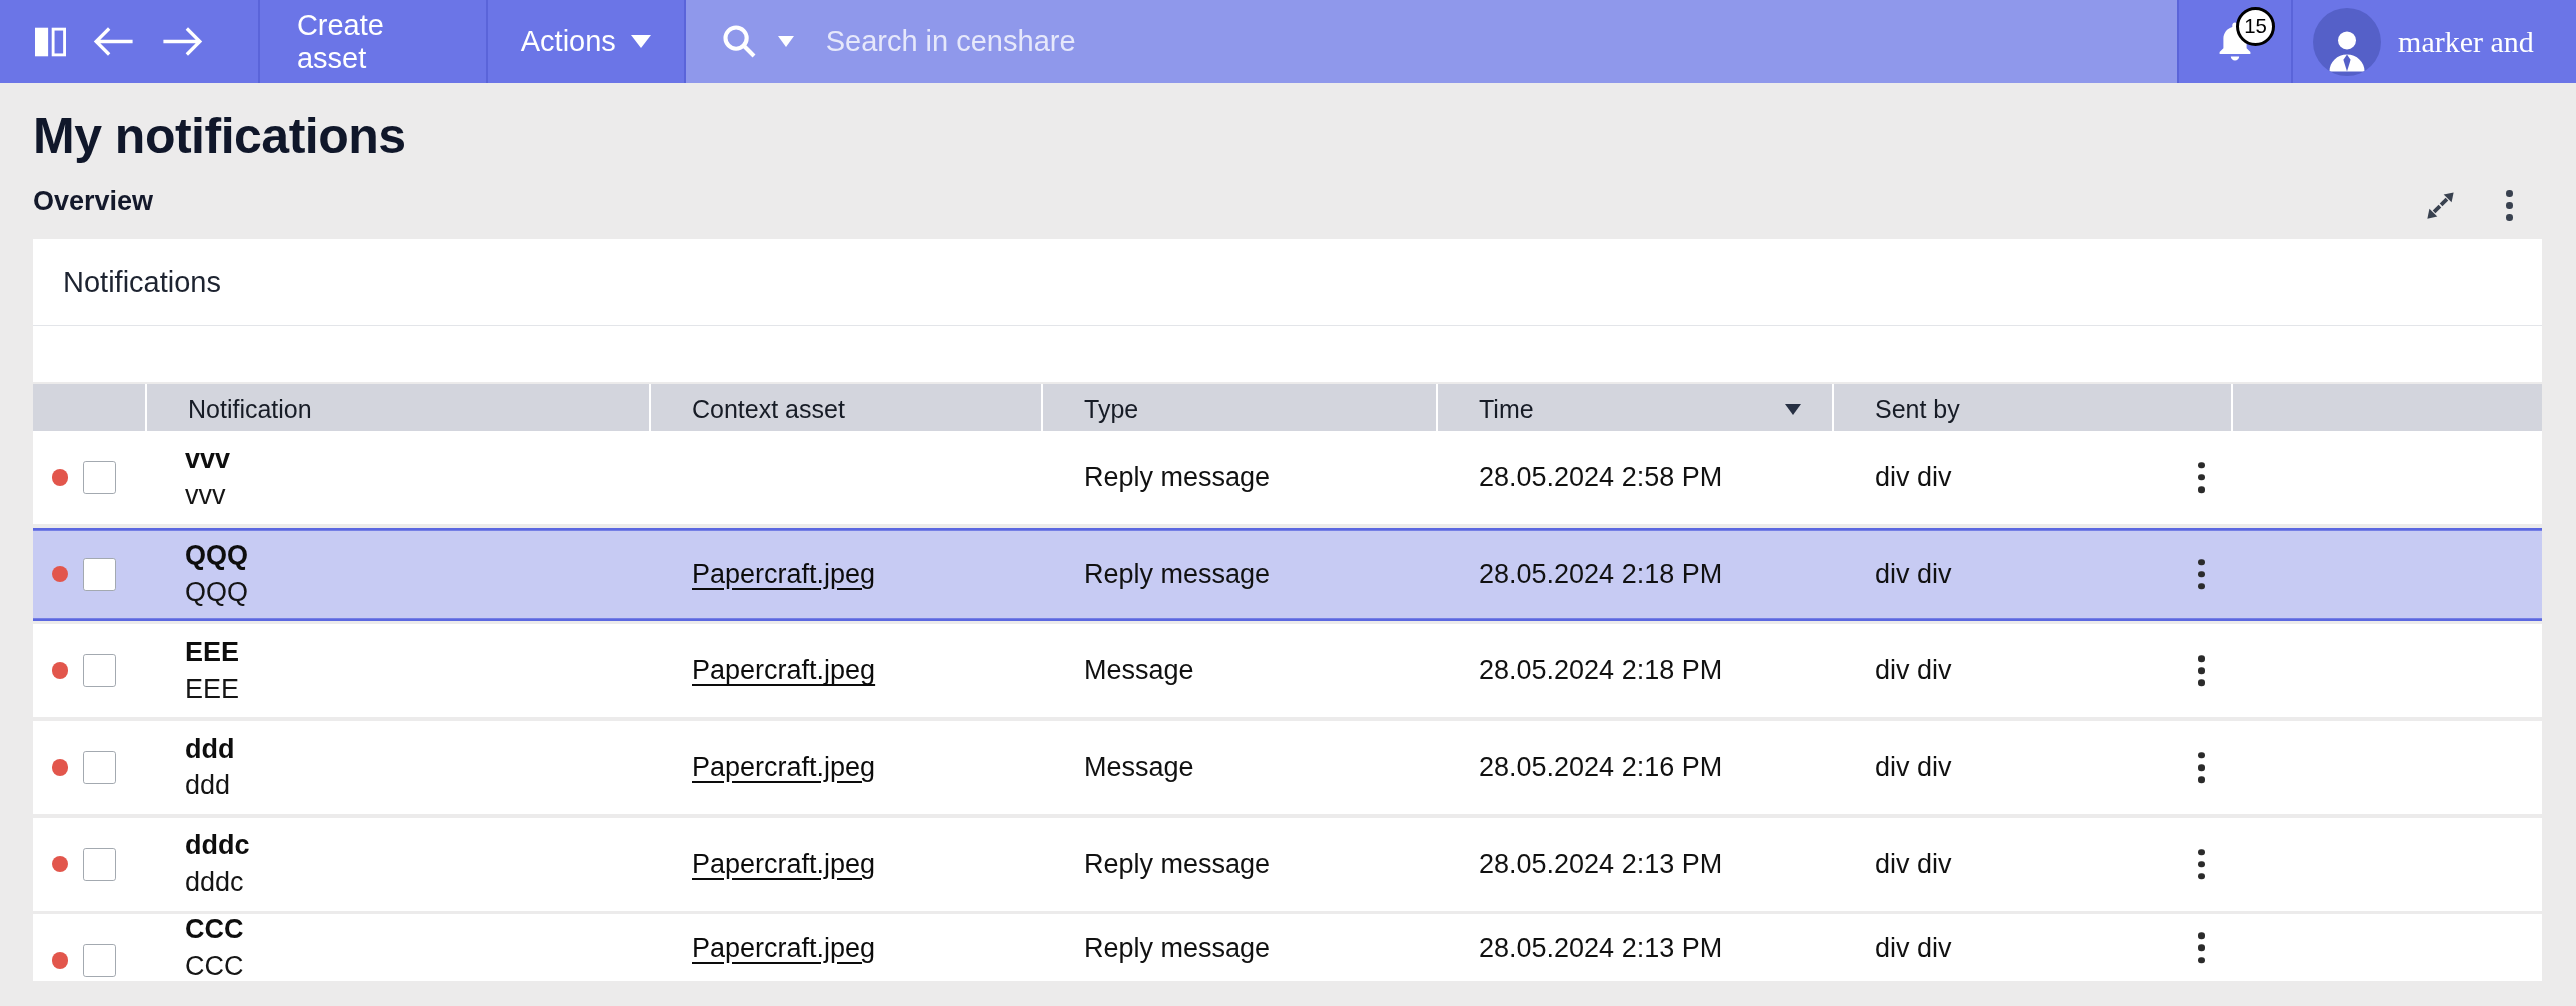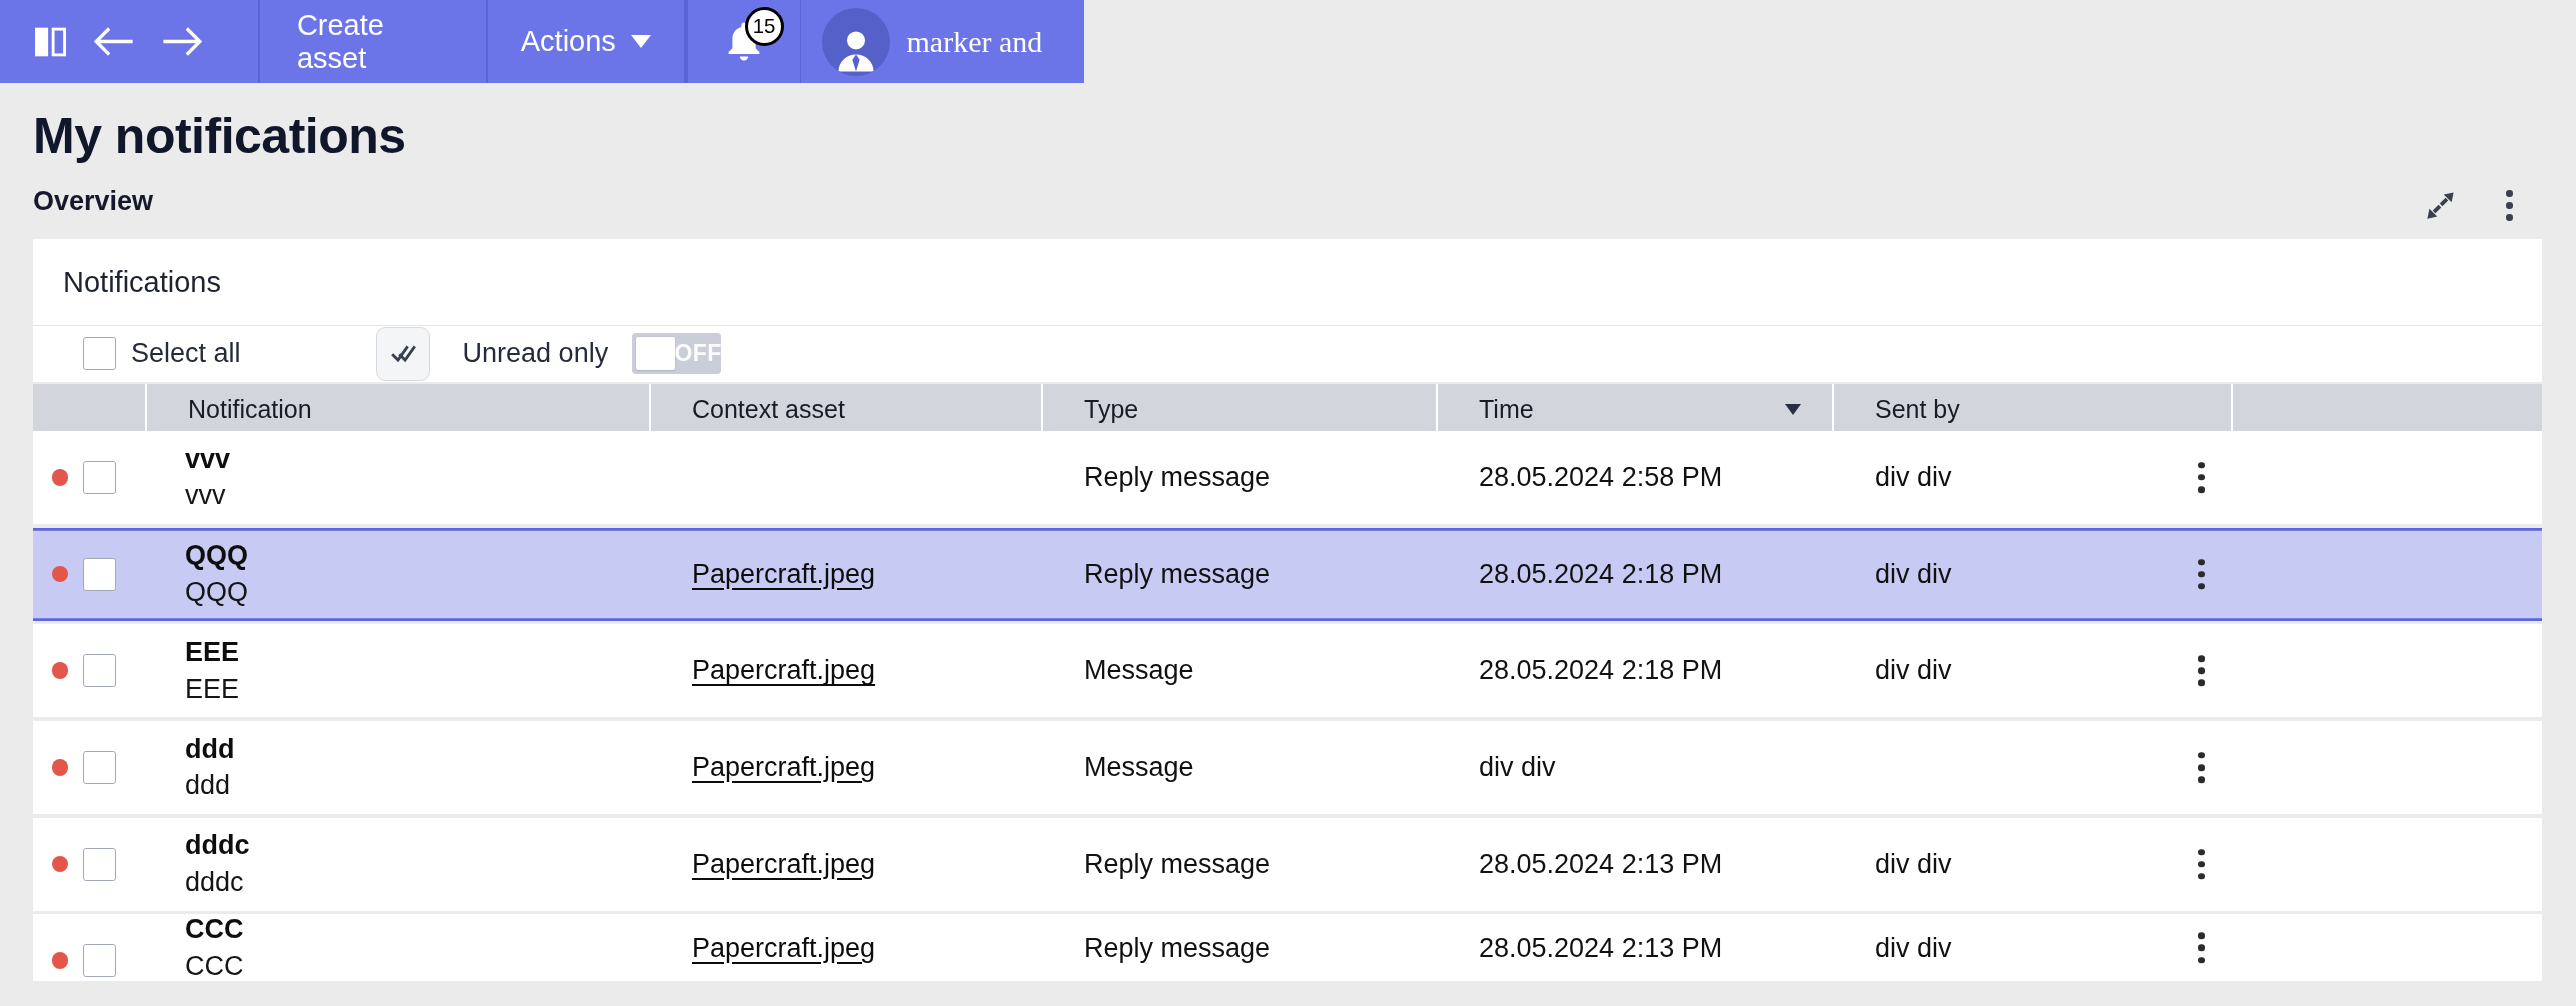--- a/index.html
+++ b/index.html
@@ -96,20 +96,30 @@
   <div class="tb-div"></div>
   <div class="tb-sec dark tb-btn tb-btn-sec" style="width:226px;">
     <span>Create asset</span>
   </div>
   <div class="tb-div"></div>
   <div class="tb-sec dark tb-btn tb-btn-sec" style="width:196px;">
     <span>Actions</span>
     <span class="caret"></span>
   </div>
   <div class="tb-div"></div>
+  <div class="tb-sec light search-sec">
+    <span style="display:flex;">
+      <svg width="41" height="41" viewBox="0 0 24 24" fill="none" stroke="#ffffff" stroke-width="2.4">
+          <circle cx="10" cy="10" r="6.2"></circle>
+          <path d="M14.8 14.8 L20.5 20.5"></path>
+        </svg>
+    </span>
+    <span class="caret" style="border-left-width:8.3px;border-right-width:8.3px;border-top-width:11px;"></span>
+    <span class="search-placeholder">Search in censhare</span>
+  </div>
   <div class="tb-div"></div>
   <div class="tb-sec dark bell-sec">
     <svg width="48" height="48" viewBox="0 0 24 24">
         <path fill="#ffffff" d="M12 2.2c-.75 0-1.35.6-1.35 1.35v.9C8 5.2 6.2 7.5 6.2 10.2v4.9l-1.9 1.9v1h15.4v-1l-1.9-1.9v-4.9c0-2.7-1.8-5-4.45-5.75v-.9c0-.75-.6-1.35-1.35-1.35zM9.9 19.2h4.2a2.1 2.1 0 0 1-4.2 0z"></path>
       </svg>
     <span class="badge">
         <span>15</span>
       </span>
   </div>
   <div class="tb-div"></div>
@@ -147,35 +157,20 @@
       </span>
   </div>
 </div>
 
 <div class="panel">
 
   <div class="panel-head">
     <div class="panel-title-row">
       <span class="panel-title">Notifications</span>
     </div>
-    <div class="panel-toolbar toolbar">
-      <span class="checkbox"></span>
-      <span class="lbl selectall-lbl">Select all</span>
-      <span class="dblcheck-btn">
-        <svg width="31" height="31" viewBox="0 0 24 24" fill="none" stroke="#39414f" stroke-width="2.2">
-            <path d="M4 12.5 L8.5 17 L16 6.5"></path>
-            <path d="M9.5 12.5 L14 17 L21.5 6.5"></path>
-          </svg>
-      </span>
-      <span class="lbl unread-lbl">Unread only</span>
-      <span class="toggle">
-        <span class="toggle-knob"></span>
-        <span class="toggle-label">OFF</span>
-      </span>
-    </div>
   </div>
 
   <div class="thead grid-cols">
     <div class="th"></div>
     <div class="th">
         <span>Notification</span>
       </div>
     <div class="th">
         <span>Context asset</span>
       </div>
@@ -269,20 +264,21 @@
         <span class="checkbox"></span>
       </div>
       <div class="c-notif">
         <span class="n-title">ddd</span>
         <span class="n-sub">ddd</span>
       </div>
       <div class="c-cell">
           <span class="ctx-link">Papercraft.jpeg</span>
         </div>
       <div class="c-cell">Message</div>
+      <div class="c-cell">28.05.2024 2:16 PM</div>
       <div class="c-cell">div div</div>
       <div class="c-cell"></div>
       <span class="kebab">
           <span></span>
           <span></span>
           <span></span>
         </span>
     </div>
 
     <div class="row grid-cols">

